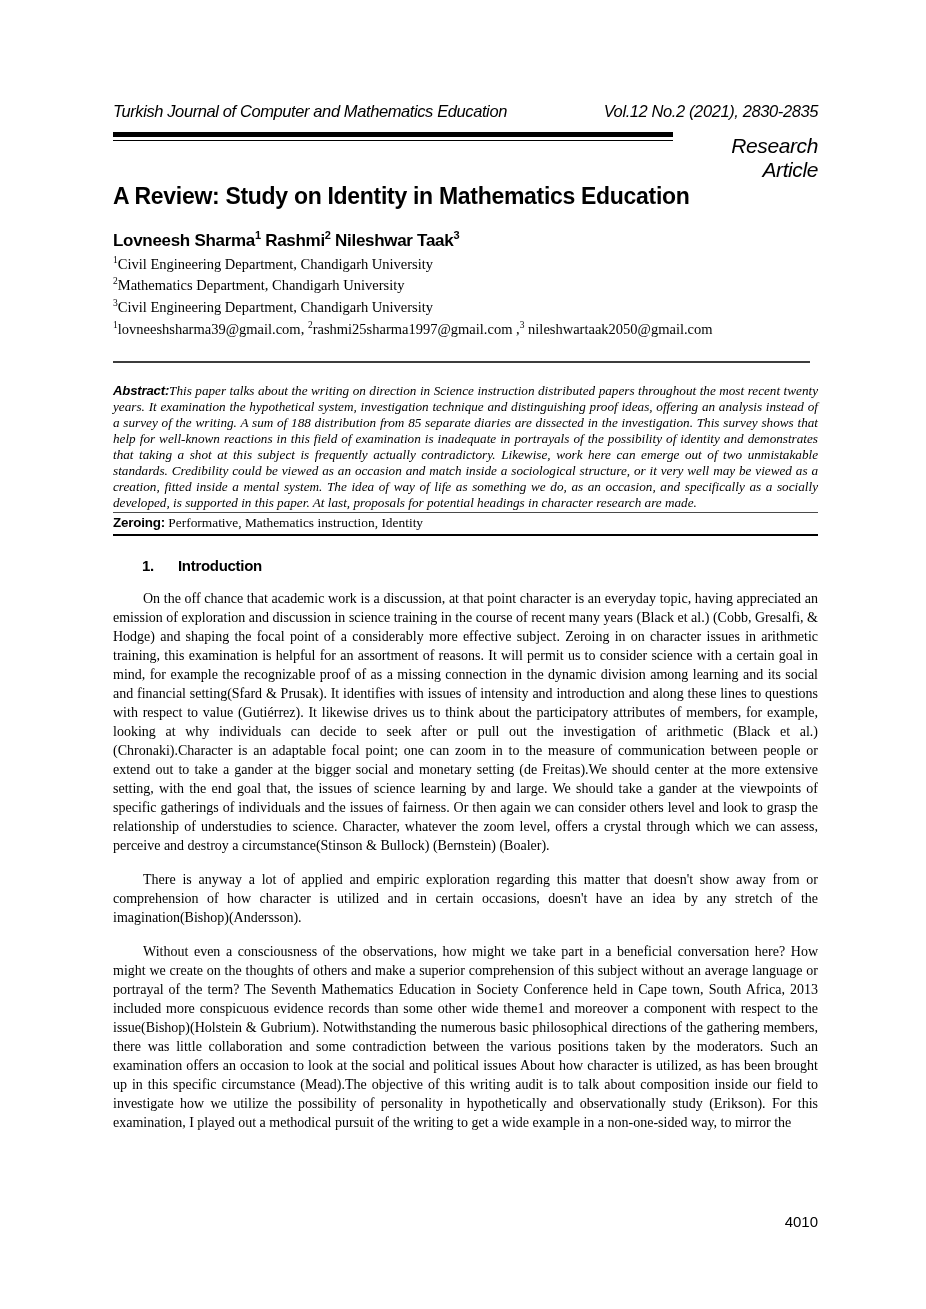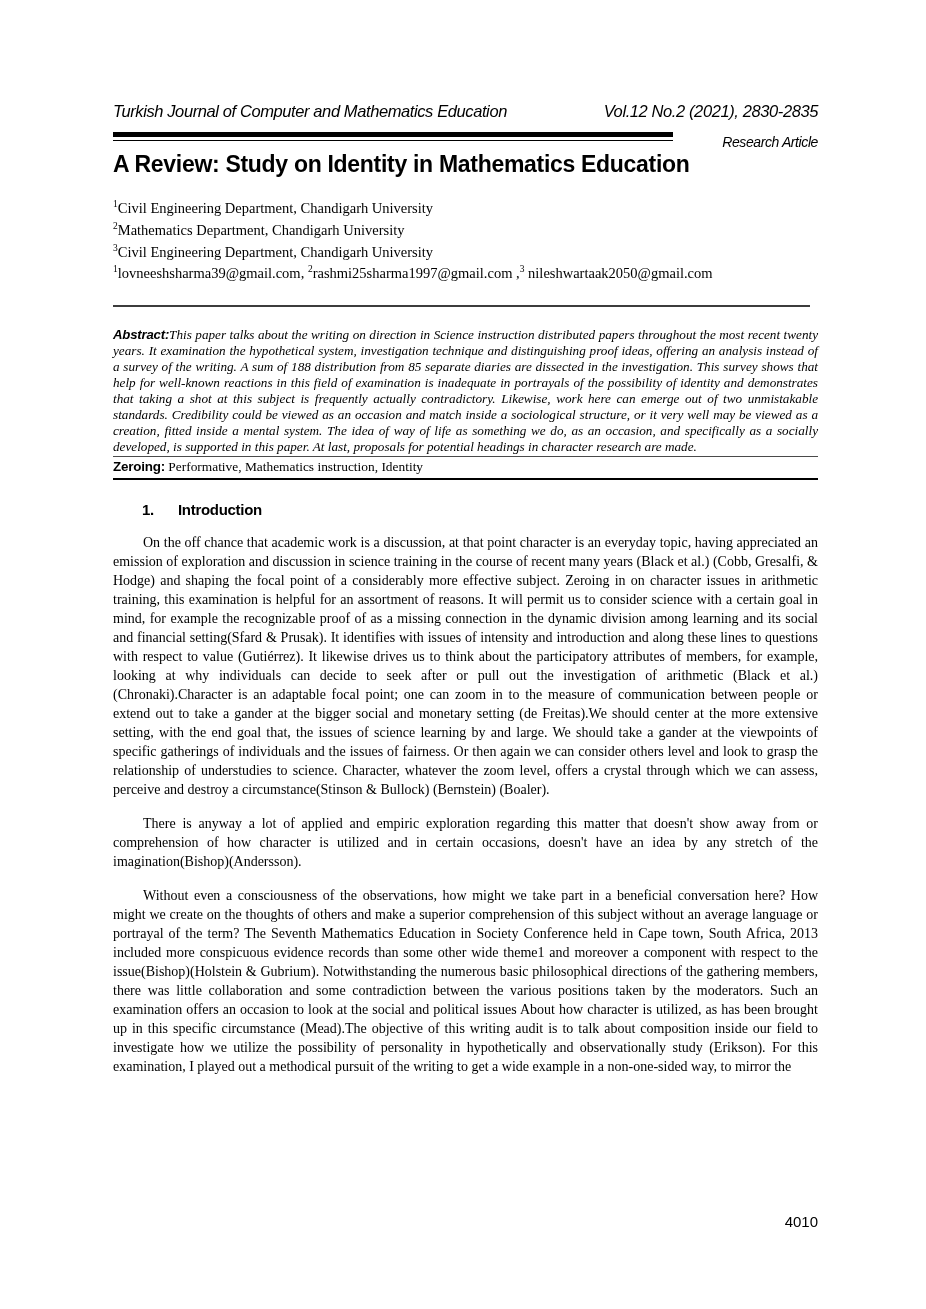--- a/index.html
+++ b/index.html
@@ -22,28 +22,28 @@
     font-family:"Liberation Sans", sans-serif; font-style:italic;
     font-size:16.5px; letter-spacing:-0.4px; white-space:nowrap;
   }
   .rule-row { margin-top:11px; display:flex; align-items:flex-start; }
   .double-rule {
     width:560px; height:9px;
     border-top:5px solid #000; border-bottom:1.5px solid #000;
   }
   .research-article {
     flex:1; text-align:right; font-family:"Liberation Sans", sans-serif;
-    font-style:italic; font-size:14px; letter-spacing:-0.4px; margin-top:2px;
+    font-style:italic; font-size:21px; letter-spacing:-0.4px; margin-top:2px;
   }
 
   .paper-title { margin-top:1px; font-size:23px; }
   .authors     { margin-top:19px; font-size:17px; }
   .authors sup { font-size:11px; }
 
-  .affiliations { margin-top:17px; font-size:14.5px; line-height:18px; }
+  .affiliations { font-size:14.5px; line-height:18px; }
   .affiliations sup, .emails sup { font-size:9.5px; }
   .emails { font-size:14.5px; line-height:18px; }
 
   .history { margin-top:17px; font-size:15px; }
   .history .label { font-size:15px; }
 
   .rule-thin {
     margin-top:23px; width:697px; border-top:2px solid #3c3c3c; height:0;
   }
 
@@ -82,20 +82,21 @@
     <span>Vol.12 No.2 (2021), 2830-2835</span>
   </div>
 
   <div class="rule-row">
     <div class="double-rule"></div>
     <div class="research-article">Research Article</div>
   </div>
 
   <div class="paper-title cond-bold">A Review: Study on Identity in Mathematics Education</div>
 
+  <div class="authors cond-bold"><span>Lovneesh Sharma</span><sup>1</sup><span> Rashmi</span><sup>2</sup><span> Nileshwar Taak</span><sup>3</sup></div>
 
   <div class="affiliations">
     <div><sup>1</sup><span>Civil Engineering Department, Chandigarh University</span></div>
     <div><sup>2</sup><span>Mathematics Department, Chandigarh University</span></div>
     <div><sup>3</sup><span>Civil Engineering Department, Chandigarh University</span></div>
     <div class="emails"><sup>1</sup><span>lovneeshsharma39@gmail.com, </span><sup>2</sup><span>rashmi25sharma1997@gmail.com ,</span><sup>3</sup><span> nileshwartaak2050@gmail.com</span></div>
   </div>
 
 
   <div class="rule-thin"></div>

